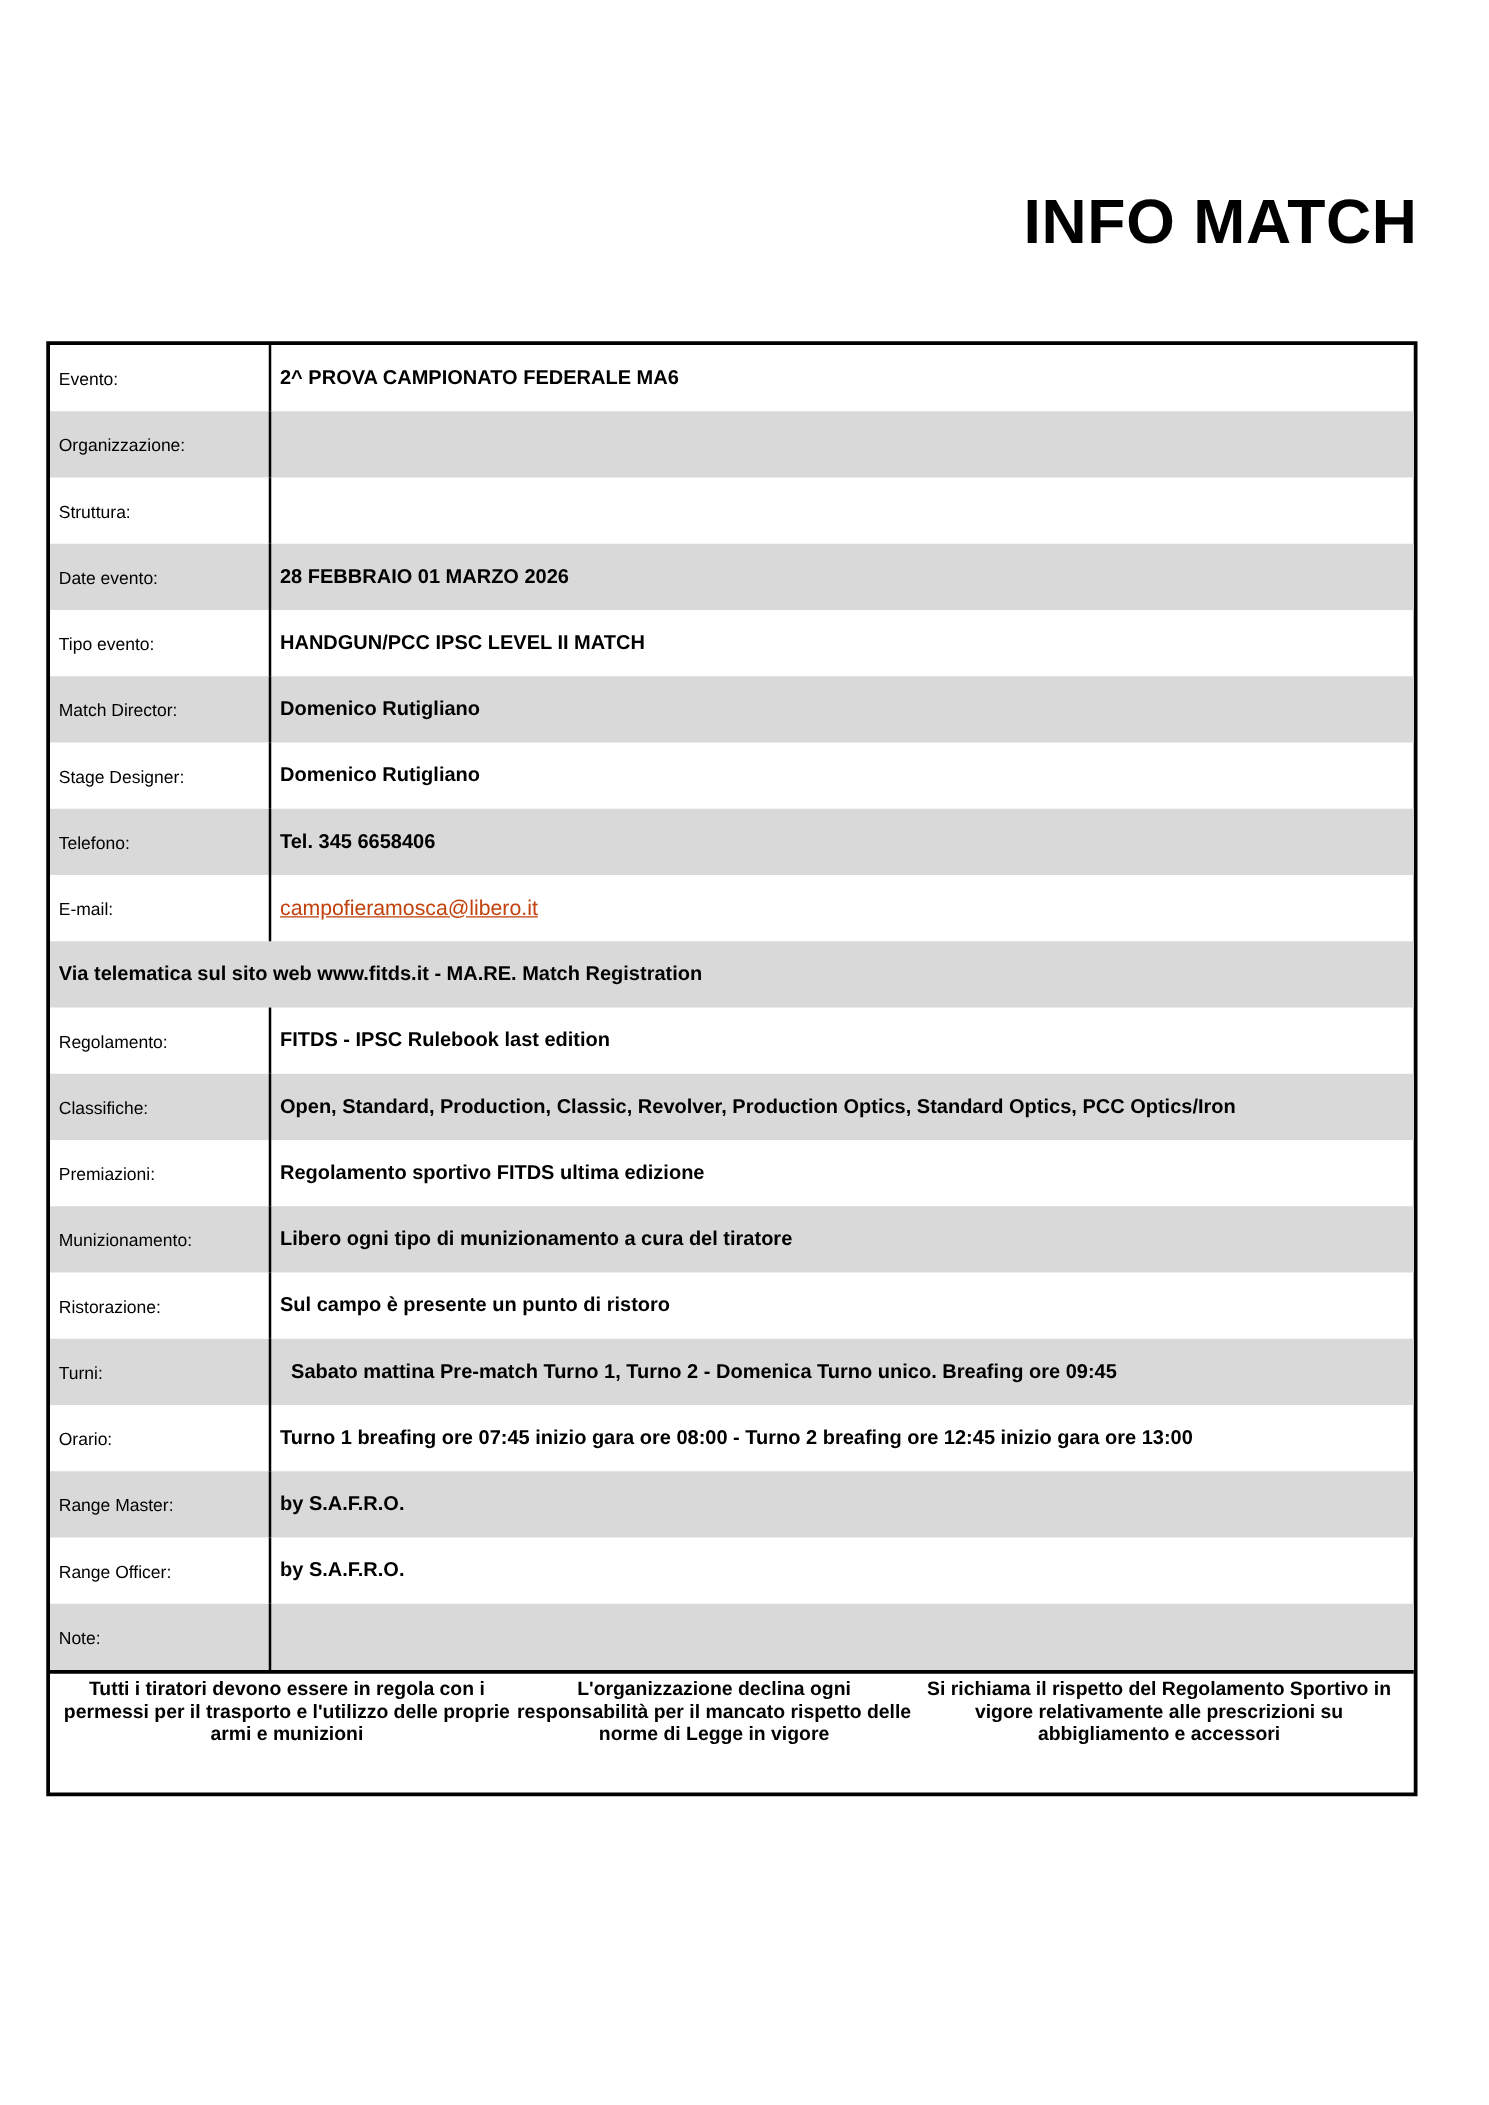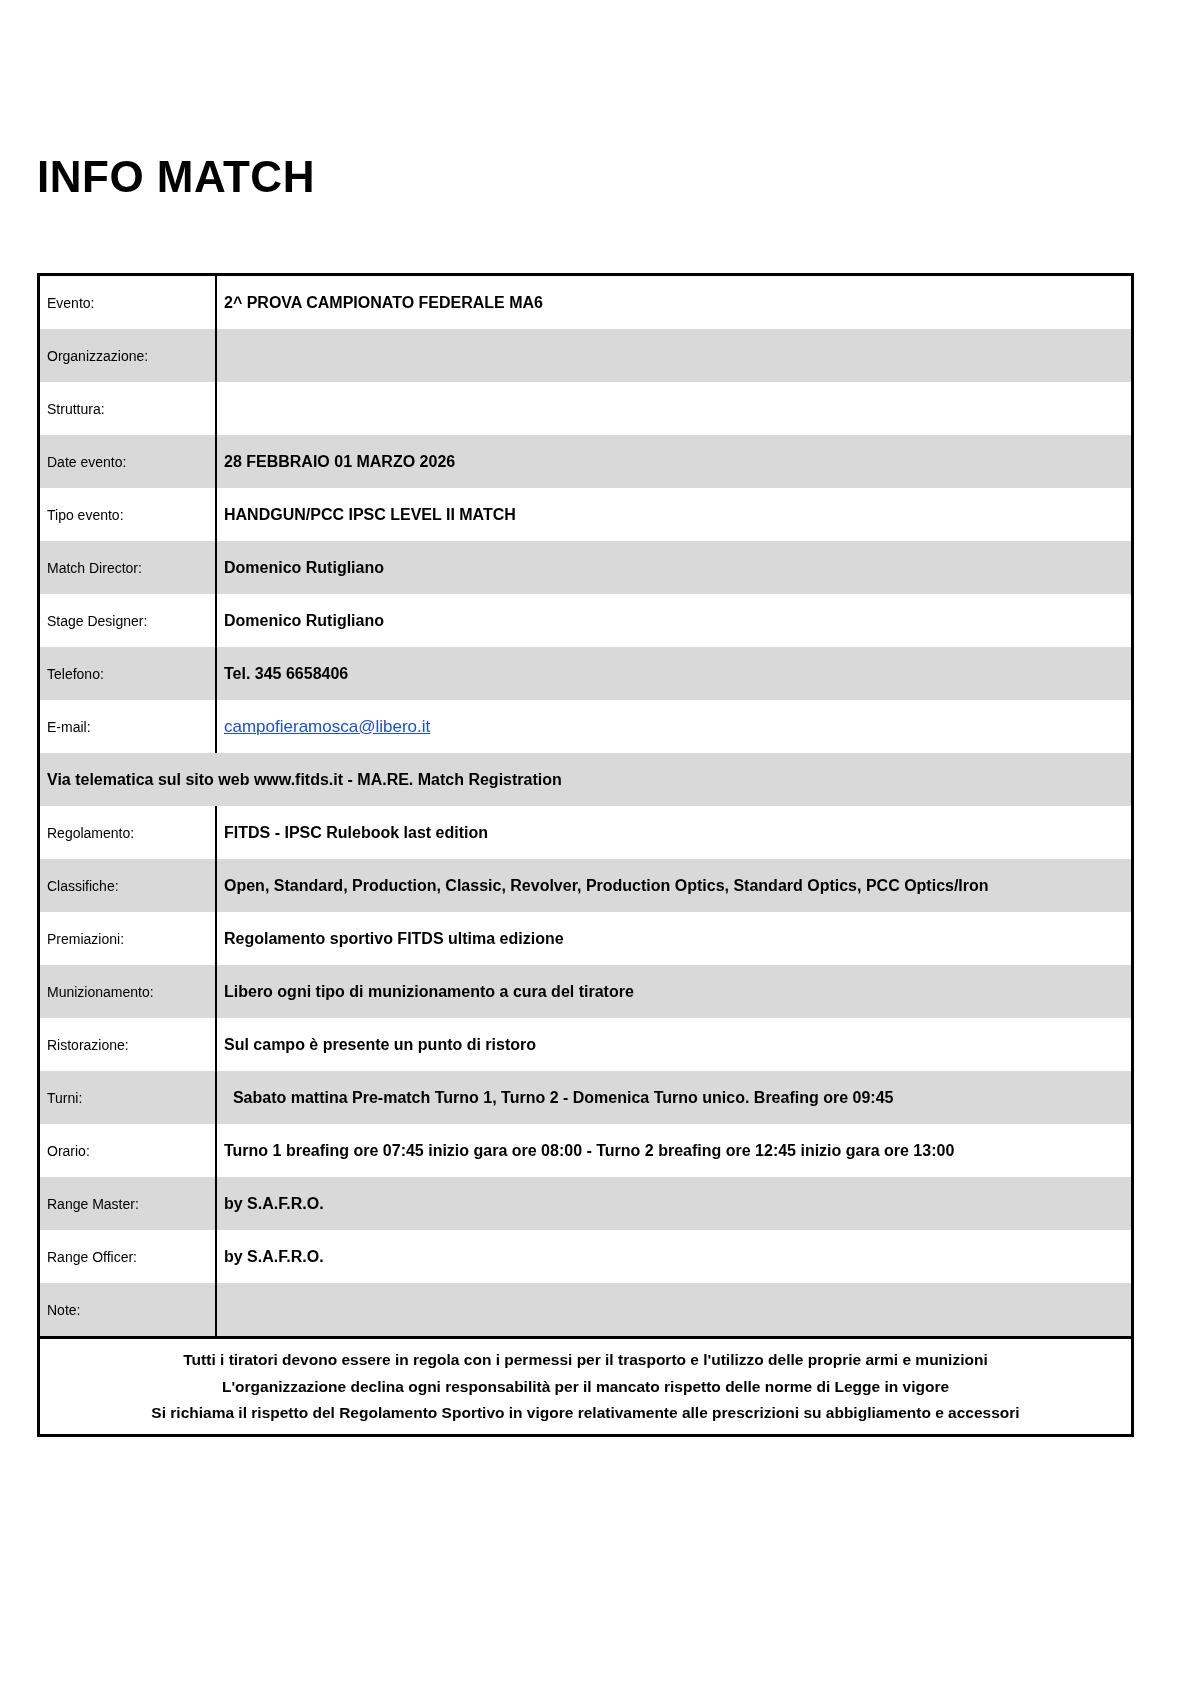--- a/index.html
+++ b/index.html
@@ -11,22 +11,22 @@
     height: 1684px;
     background: #ffffff;
     color: #000000;
     font-family: "Liberation Sans", sans-serif;
     position: relative;
     overflow: hidden;
   }
   .page-title {
     margin: 148px 0 0 37px;
     width: 1097px;
-    text-align: left;
-    font-size: 44px;
+    text-align: right;
+    font-size: 50px;
     font-weight: bold;
     line-height: 58px;
     letter-spacing: 0.5px;
   }
   .info-table {
     margin: 67px 0 0 37px;
     width: 1097px;
     border: 3px solid #000000;
     box-sizing: border-box;
     background: #ffffff;
@@ -55,32 +55,32 @@
     display: flex;
     align-items: center;
     padding-left: 7px;
     padding-right: 18px;
     font-size: 16px;
     font-weight: bold;
     white-space: pre-wrap;
     overflow: hidden;
   }
   .email-link {
-    color: #1d4ed8;
+    color: #c2410c;
     text-decoration: underline;
     font-weight: normal;
     font-size: 17px;
     cursor: pointer;
   }
   .footer-box {
     border-top: 3px solid #000000;
     height: 98px;
     box-sizing: border-box;
     display: flex;
-    flex-direction: column;
+    flex-direction: row;
     justify-content: space-evenly;
     text-align: center;
     font-size: 15.5px;
     font-weight: bold;
     padding: 4px 10px;
   }
   .footer-line {
     white-space: pre-wrap;
   }
 </style>

